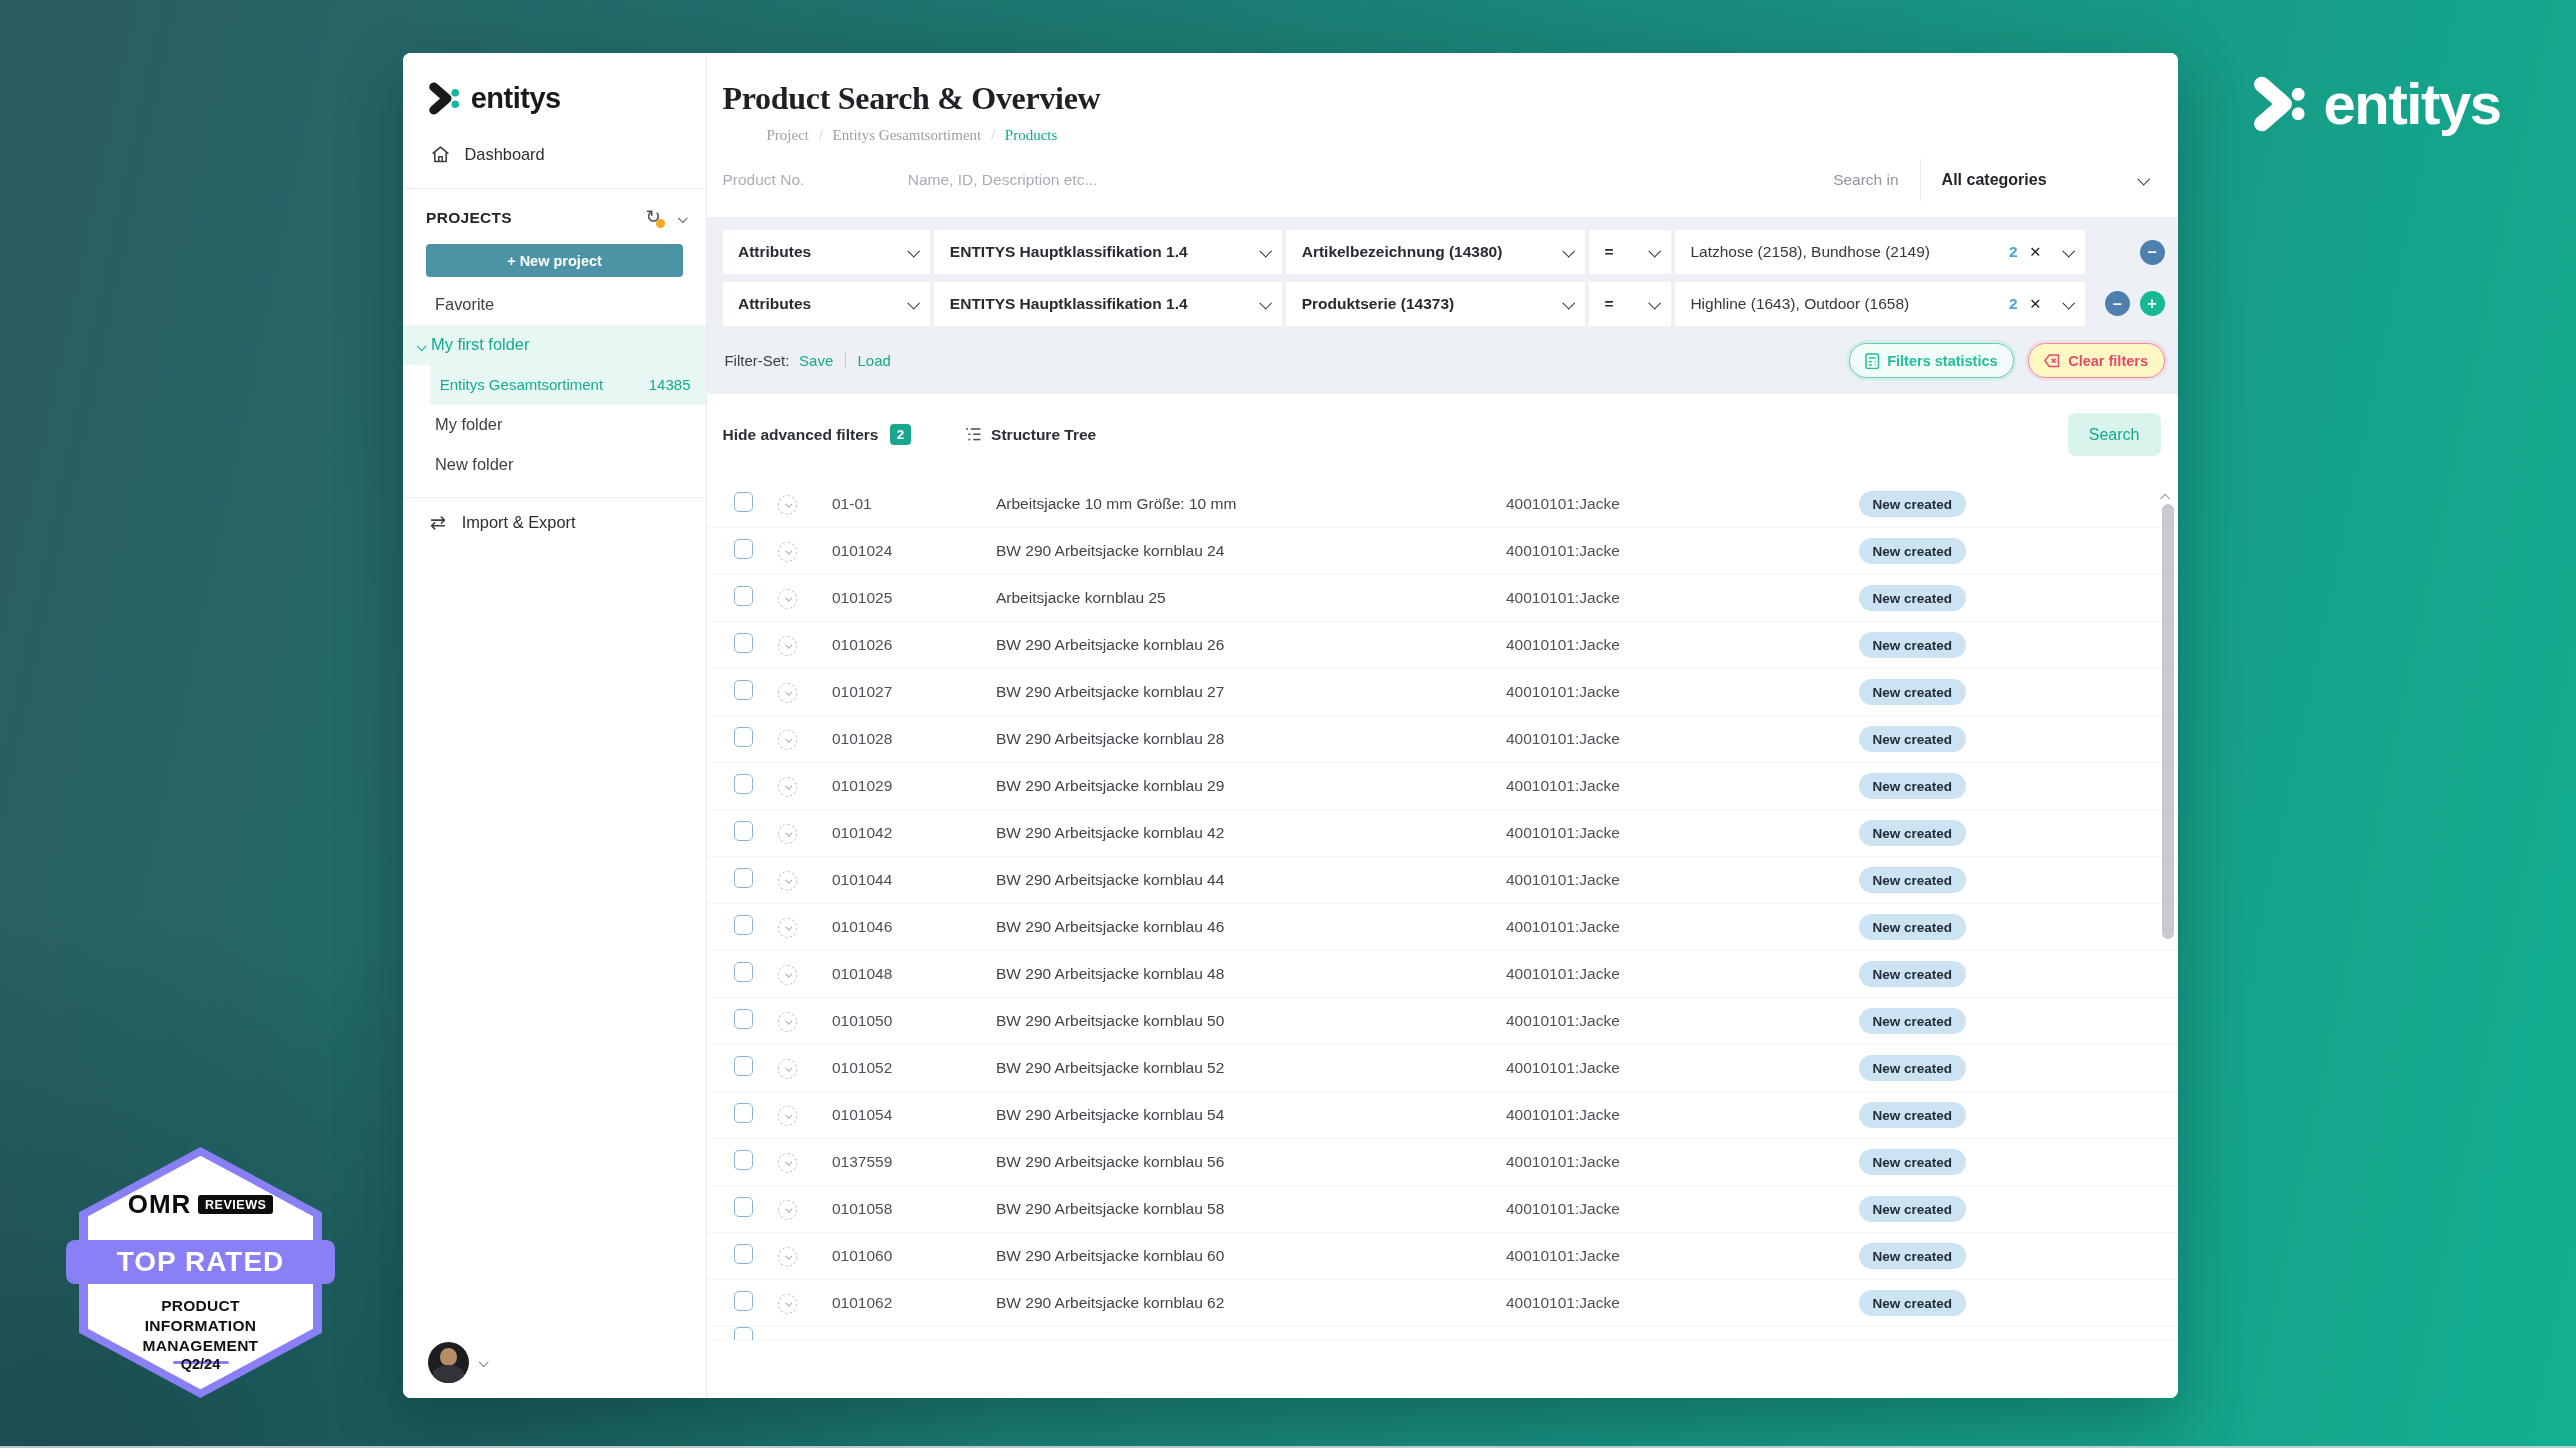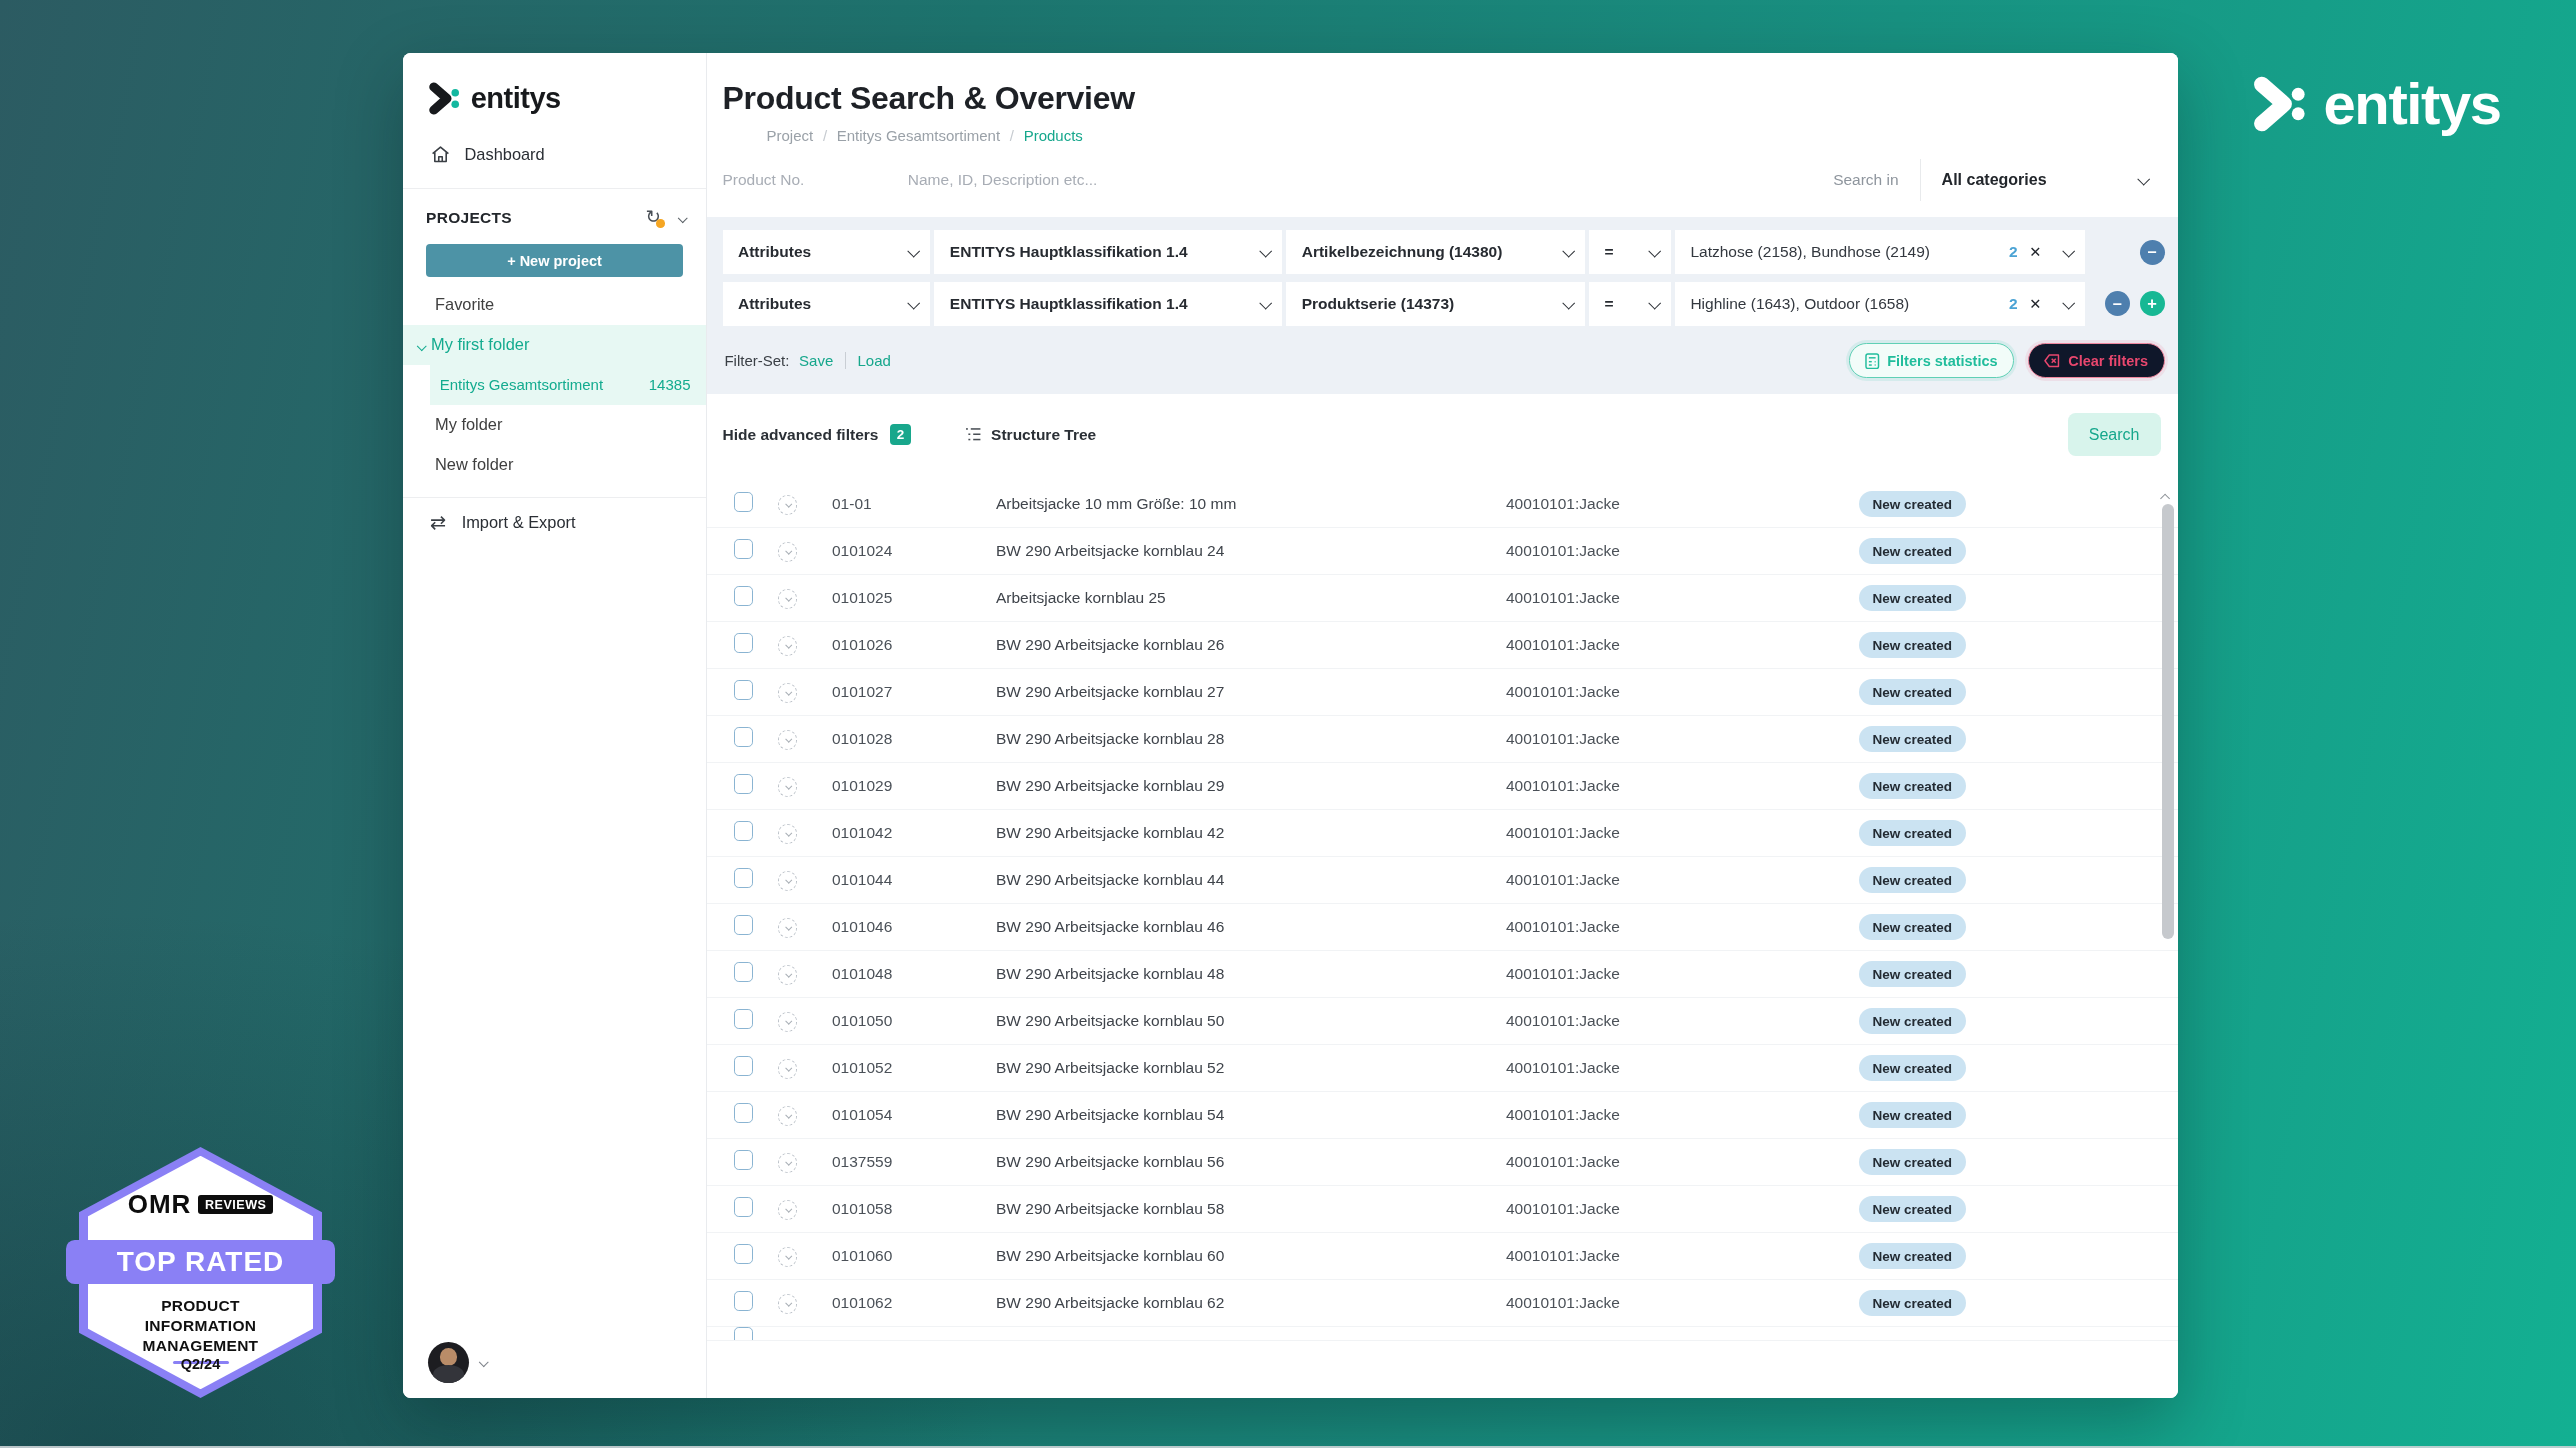--- a/index.html
+++ b/index.html
@@ -47,21 +47,21 @@
   .import-row { display:flex; align-items:center; gap:15.5px; padding:15.5px 27px; font-size:16.4px; color:#2a2e34; }
   .import-ico { font-size:19.3px; color:#3a3f45; line-height:1; }
   .avatar-row { position:absolute; left:25px; bottom:15.5px; display:flex; align-items:center; gap:9.7px; }
   .avatar { width:41px; height:41px; border-radius:50%; overflow:hidden; background:#1d1d21; position:relative; }
   .avatar::before { content:""; position:absolute; left:11.6px; top:6.8px; width:17.4px; height:17.4px; border-radius:50%; background:#b98c68; }
   .avatar::after { content:""; position:absolute; left:4.8px; top:23px; width:31px; height:19.3px; border-radius:50% 50% 0 0; background:#33343a; }
   .avatar-chev { color:#7d838a; }
 
   
   .main { flex:1; display:flex; flex-direction:column; position:relative; background:#fff; min-width:0; }
-  .page-head { padding:27px 17.4px 0 15.5px; }
+  .page-head { padding:27px 17.4px 0 15.5px;font-family:Liberation Serif, serif; }
   .page-title { font-size:32px; font-weight:700; color:#1e2126; letter-spacing:-0.3px; }
   .breadcrumb { display:flex; align-items:center; gap:9.7px; margin-top:9.7px; font-size:15px; color:#9aa1a8;margin-left:44px; }
   .breadcrumb .sep { color:#c6cbd0; }
   .breadcrumb .current { color:#16a78c; }
 
   .search-row { display:flex; align-items:center; height:42px; margin:15.5px 17.4px 0 15.5px; }
   .search-row input { border:none; outline:none; height:100%; font-size:15.5px; font-family:inherit; color:#2a2e34; }
   .search-row input::placeholder { color:#a8adb5; }
   .inp-productno { width:166px; border-right:1px solid #e8eaec; padding-right:9.7px; }
   .inp-name { flex:1; padding-left:19.3px; }
@@ -82,21 +82,21 @@
   .circle-btn.minus { background:#4e7fae; }
   .circle-btn.plus { background:#17b894; }
 
   .filterset-row { display:flex; align-items:center; padding:9.7px 0 5.8px 1.9px; font-size:15px; }
   .fs-label { color:#3a3f45; margin-right:9.7px; }
   .fs-link { color:#16a78c; cursor:pointer; }
   .fs-sep { width:1px; height:17.4px; background:#c9ced4; margin:0 11.6px; }
   .fs-spacer { flex:1; }
   .pill { height:35px; border-radius:17.4px; display:flex; align-items:center; gap:7.7px; padding:0 15.5px; font-size:14.5px; font-weight:600; background:#fff; cursor:pointer; }
   .pill.stats { color:#21bd9c; border:1px solid #5fd0b5; background:#f2fcf9; box-shadow:0 0 0 2.9px rgba(45,196,164,.12); margin-right:13.5px; }
-  .pill.clear { color:#e8476e; border:1px solid #f0879f; background:#0f172a; box-shadow:0 0 0 2.9px rgba(232,71,110,.10); }
+  .pill.clear { color:#e8476e; border:1px solid #f0879f; background:#fef9c3; box-shadow:0 0 0 2.9px rgba(232,71,110,.10); }
 
   .advanced-row { display:flex; align-items:center; padding:19.3px 17.4px 17.4px 15.5px; background:#fff; }
   .adv-label { font-size:15.5px; font-weight:600; color:#2b3036; }
   .adv-badge { display:inline-flex; align-items:center; justify-content:center; width:21px; height:21px; margin-left:11.6px; background:#18a78c; color:#fff; font-size:13.5px; font-weight:700; border-radius:3.9px; }
   .tree-item { display:flex; align-items:center; gap:9.7px; margin-left:54px; font-size:15.5px; font-weight:600; color:#2b3036; cursor:pointer; }
   .adv-spacer { flex:1; }
   .search-btn { width:93px; height:43px; background:#d8f4ec; color:#16a78c; font-size:16px; font-weight:400; border:none; border-radius:7.7px; cursor:pointer; }
 
   
   .table-section { flex:1; position:relative; margin-top:7.7px; overflow:hidden; }

